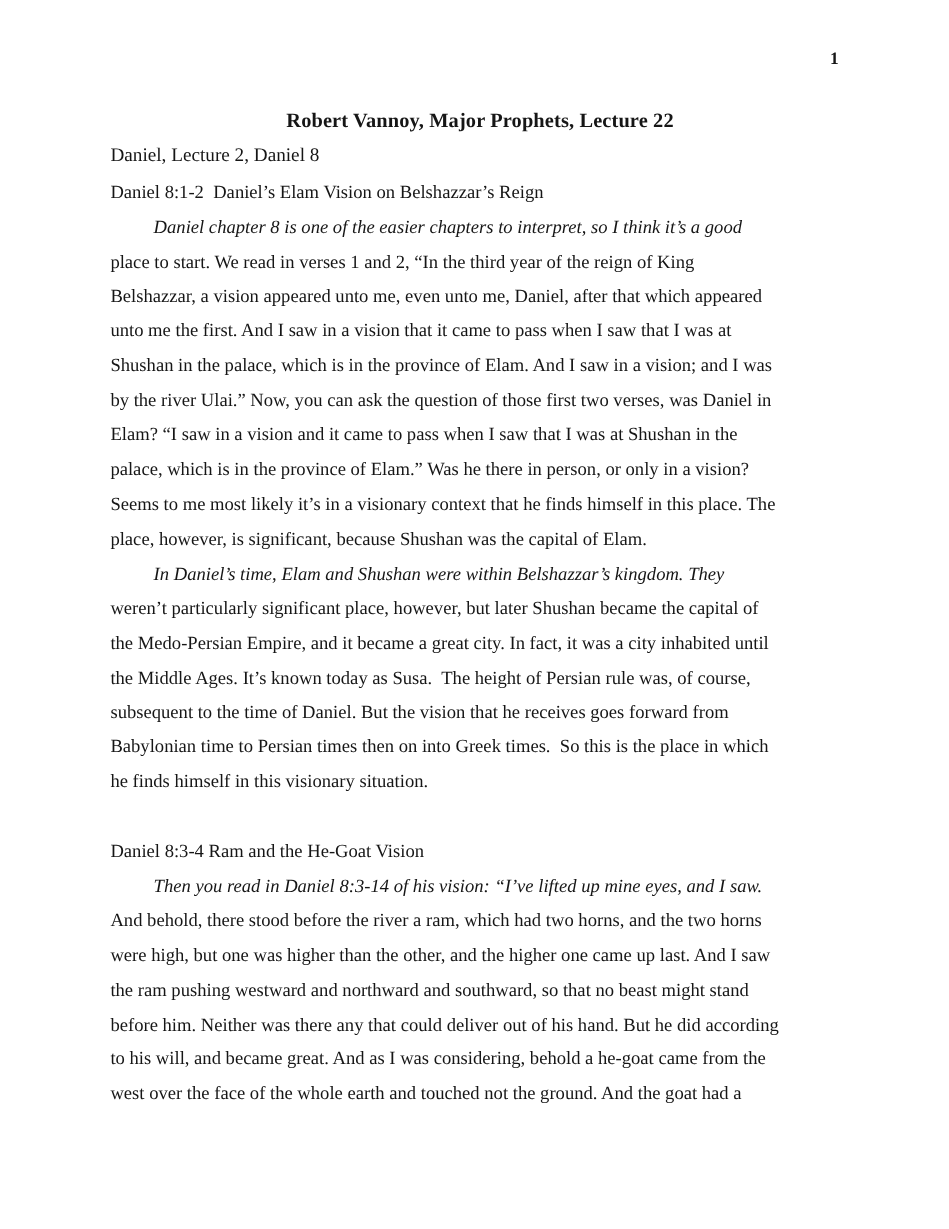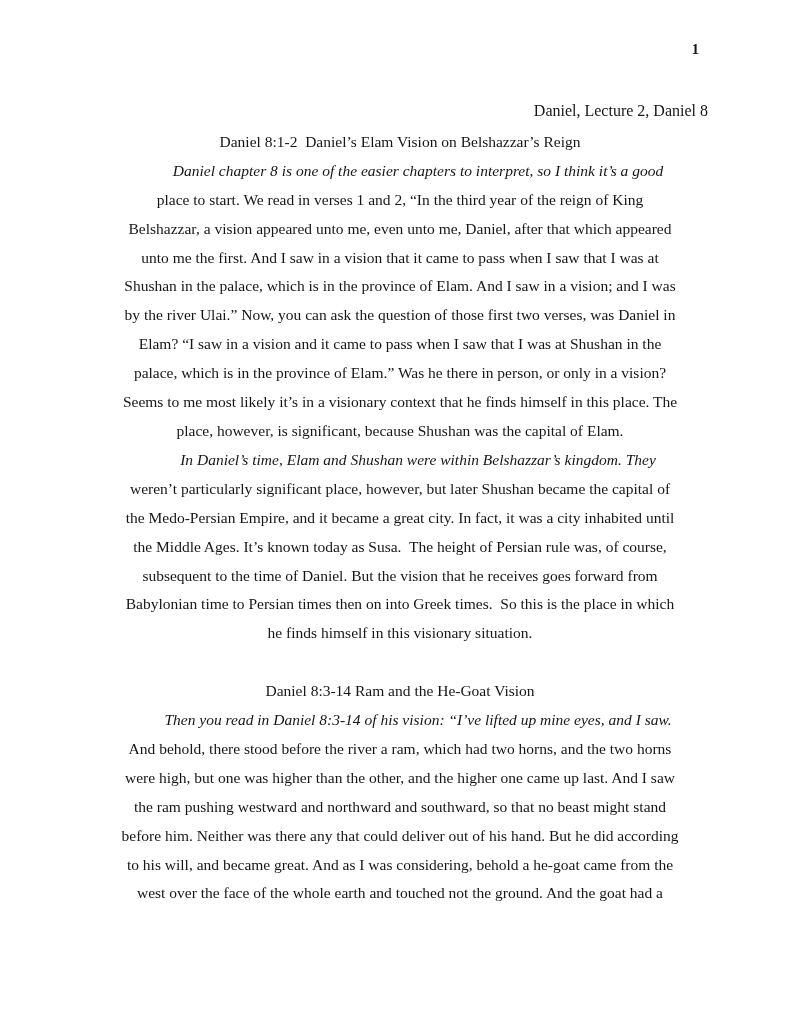--- a/index.html
+++ b/index.html
@@ -27,31 +27,29 @@
   .text-column {
     position: absolute;
     left: 92px;
     top: 87px;
     width: 616px;
     font-size: 15.5px;
     line-height: 28.9px;
   }
   .text-column * {
     white-space: pre-wrap;
-    text-align: center;
   }
   .doc-title {
     text-align: center;
     font-weight: 700;
     font-size: 17px;
     letter-spacing: 0.1px;
   }
   .doc-subtitle {
-    text-align: right;
-    margin-top: 10px;
+    text-align: left;
     font-size: 16px;
   }
   .section-heading {
     font-size: 15.5px;
     font-weight: 400;
   }
   .heading-first {
     margin-top: 2px;
   }
   .heading-second {
@@ -67,27 +65,28 @@
 </style>
 </head>
 <body>
 
 <div class="page">
 
   <div class="page-number">1</div>
 
   <div class="text-column">
 
+    <div class="doc-title">Robert Vannoy, Major Prophets, Lecture 22</div>
 
     <div class="doc-subtitle">Daniel, Lecture 2, Daniel 8</div>
 
     <div class="section-heading heading-first">Daniel 8:1-2  Daniel’s Elam Vision on Belshazzar’s Reign</div>
 
     <div class="para"><div class="line">Daniel chapter 8 is one of the easier chapters to interpret, so I think it’s a good</div><div class="line">place to start. We read in verses 1 and 2, “In the third year of the reign of King</div><div class="line">Belshazzar, a vision appeared unto me, even unto me, Daniel, after that which appeared</div><div class="line">unto me the first. And I saw in a vision that it came to pass when I saw that I was at</div><div class="line">Shushan in the palace, which is in the province of Elam. And I saw in a vision; and I was</div><div class="line">by the river Ulai.” Now, you can ask the question of those first two verses, was Daniel in</div><div class="line">Elam? “I saw in a vision and it came to pass when I saw that I was at Shushan in the</div><div class="line">palace, which is in the province of Elam.” Was he there in person, or only in a vision?</div><div class="line">Seems to me most likely it’s in a visionary context that he finds himself in this place. The</div><div class="line">place, however, is significant, because Shushan was the capital of Elam.</div></div>
 
     <div class="para"><div class="line">In Daniel’s time, Elam and Shushan were within Belshazzar’s kingdom. They</div><div class="line">weren’t particularly significant place, however, but later Shushan became the capital of</div><div class="line">the Medo-Persian Empire, and it became a great city. In fact, it was a city inhabited until</div><div class="line">the Middle Ages. It’s known today as Susa.  The height of Persian rule was, of course,</div><div class="line">subsequent to the time of Daniel. But the vision that he receives goes forward from</div><div class="line">Babylonian time to Persian times then on into Greek times.  So this is the place in which</div><div class="line">he finds himself in this visionary situation.</div></div>
 
-    <div class="section-heading heading-second">Daniel 8:3-14 Ram and the He-Goat Vision</div>
+    <div class="section-heading heading-second">Daniel 8:3-4 Ram and the He-Goat Vision</div>
 
     <div class="para"><div class="line">Then you read in Daniel 8:3-14 of his vision: “I’ve lifted up mine eyes, and I saw.</div><div class="line">And behold, there stood before the river a ram, which had two horns, and the two horns</div><div class="line">were high, but one was higher than the other, and the higher one came up last. And I saw</div><div class="line">the ram pushing westward and northward and southward, so that no beast might stand</div><div class="line">before him. Neither was there any that could deliver out of his hand. But he did according</div><div class="line">to his will, and became great. And as I was considering, behold a he-goat came from the</div><div class="line">west over the face of the whole earth and touched not the ground. And the goat had a</div></div>
 
   </div>
 </div>
 
 </body></html>

